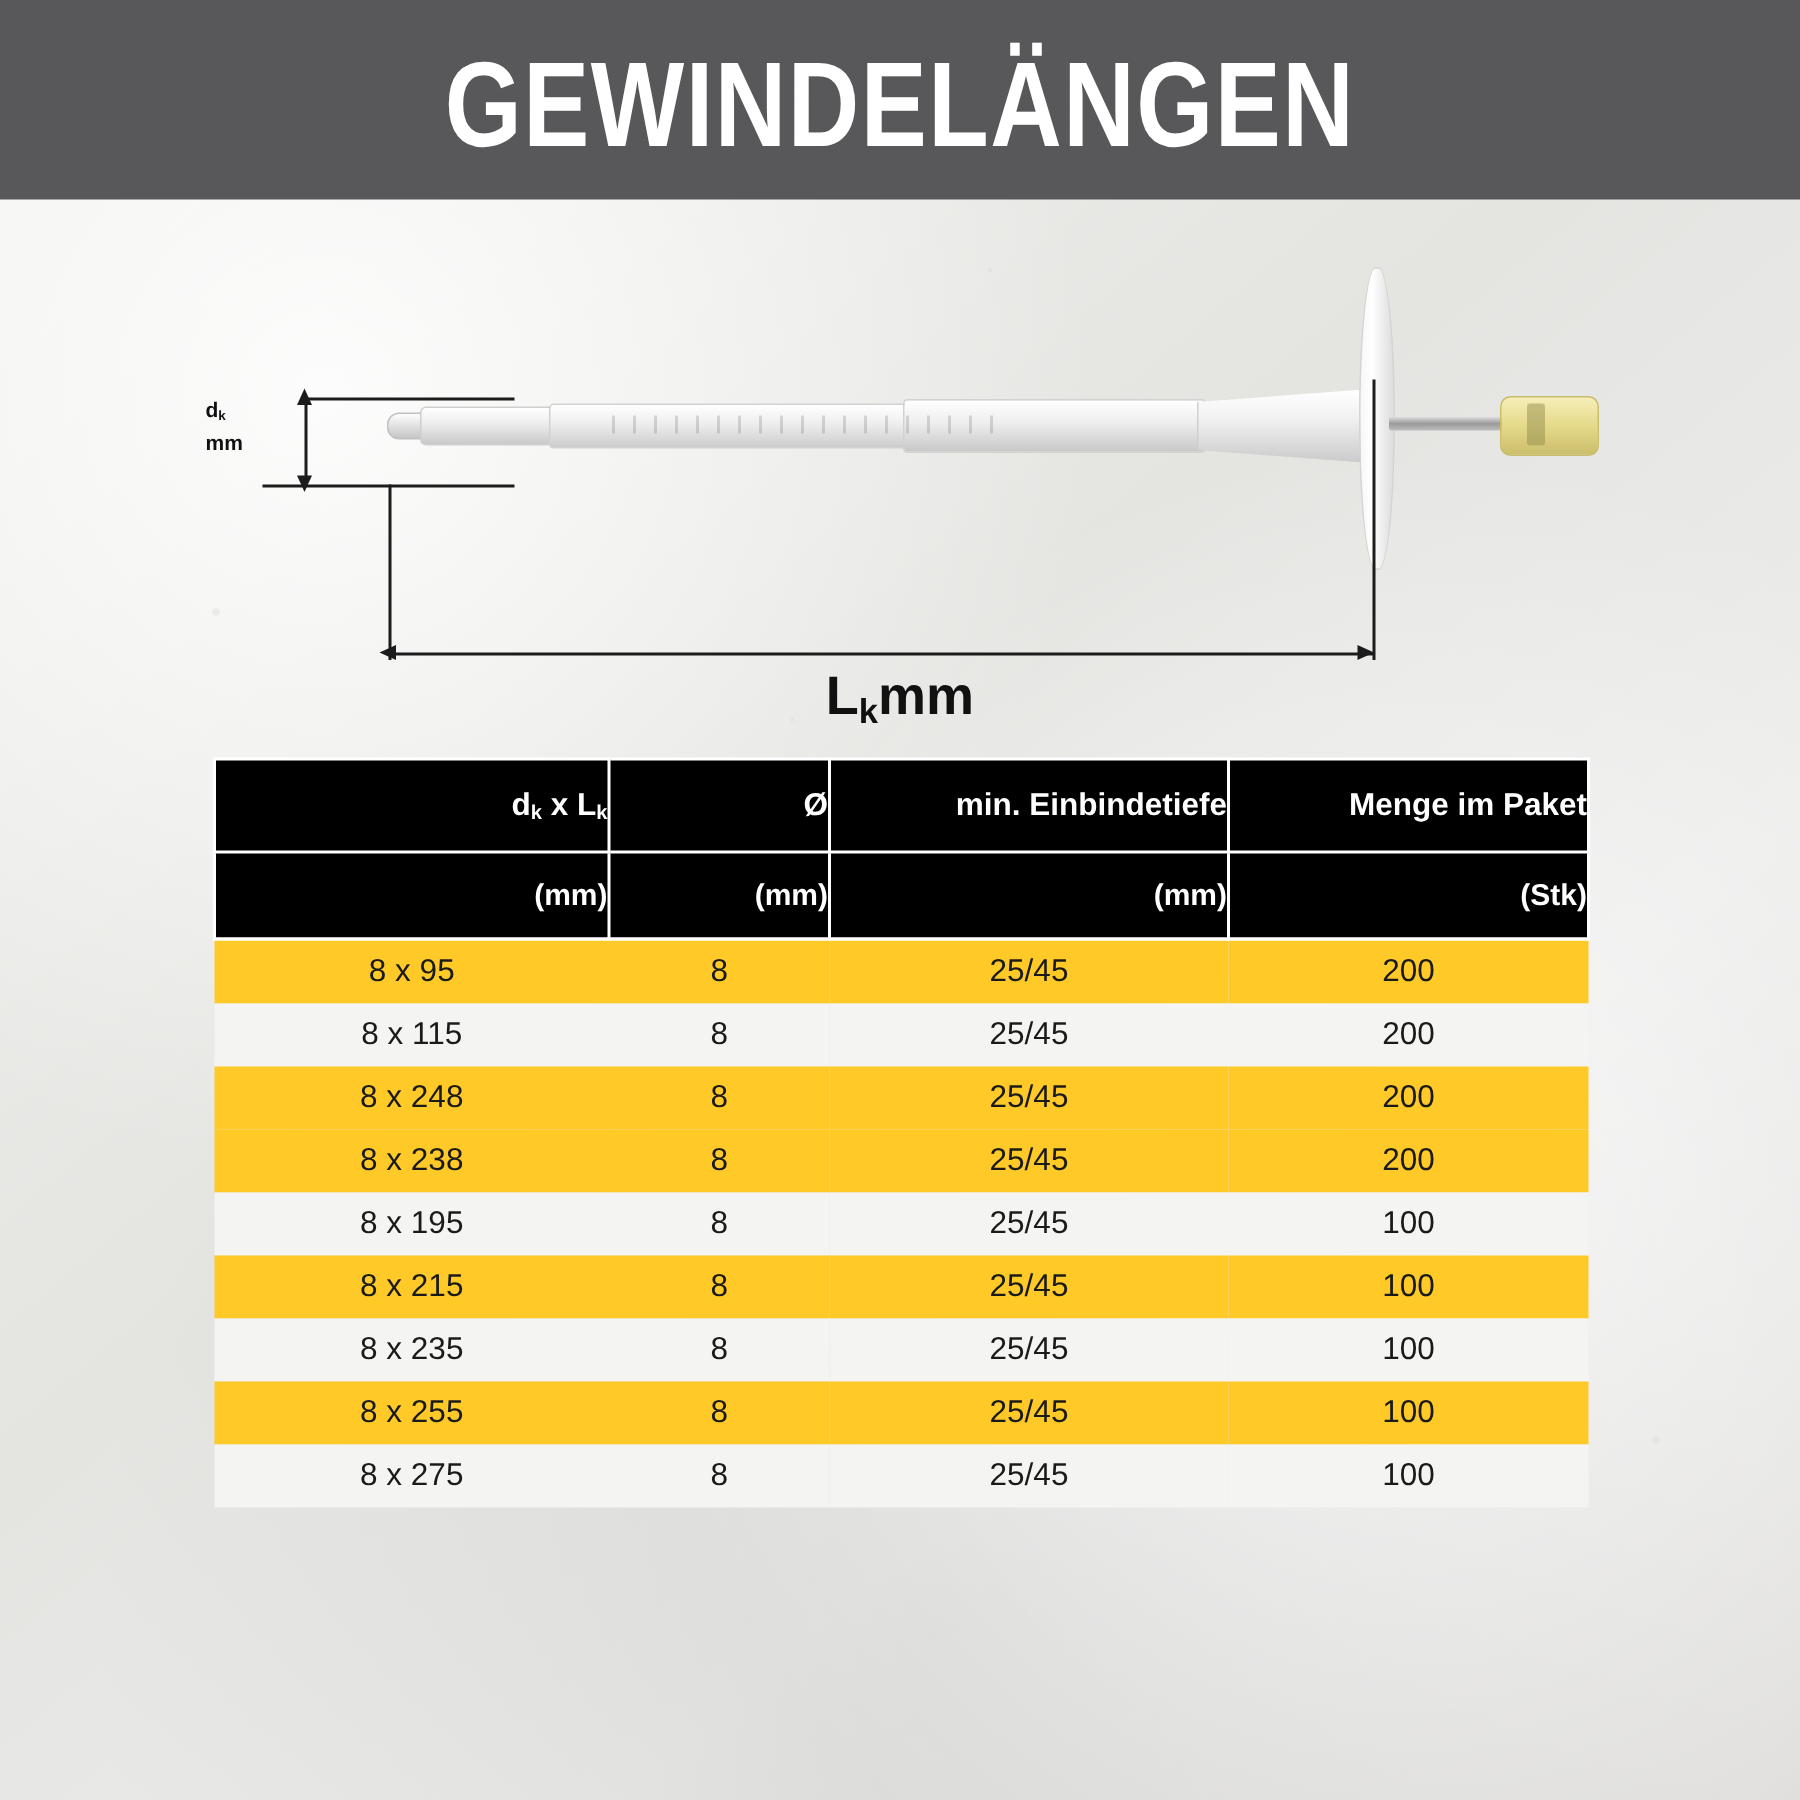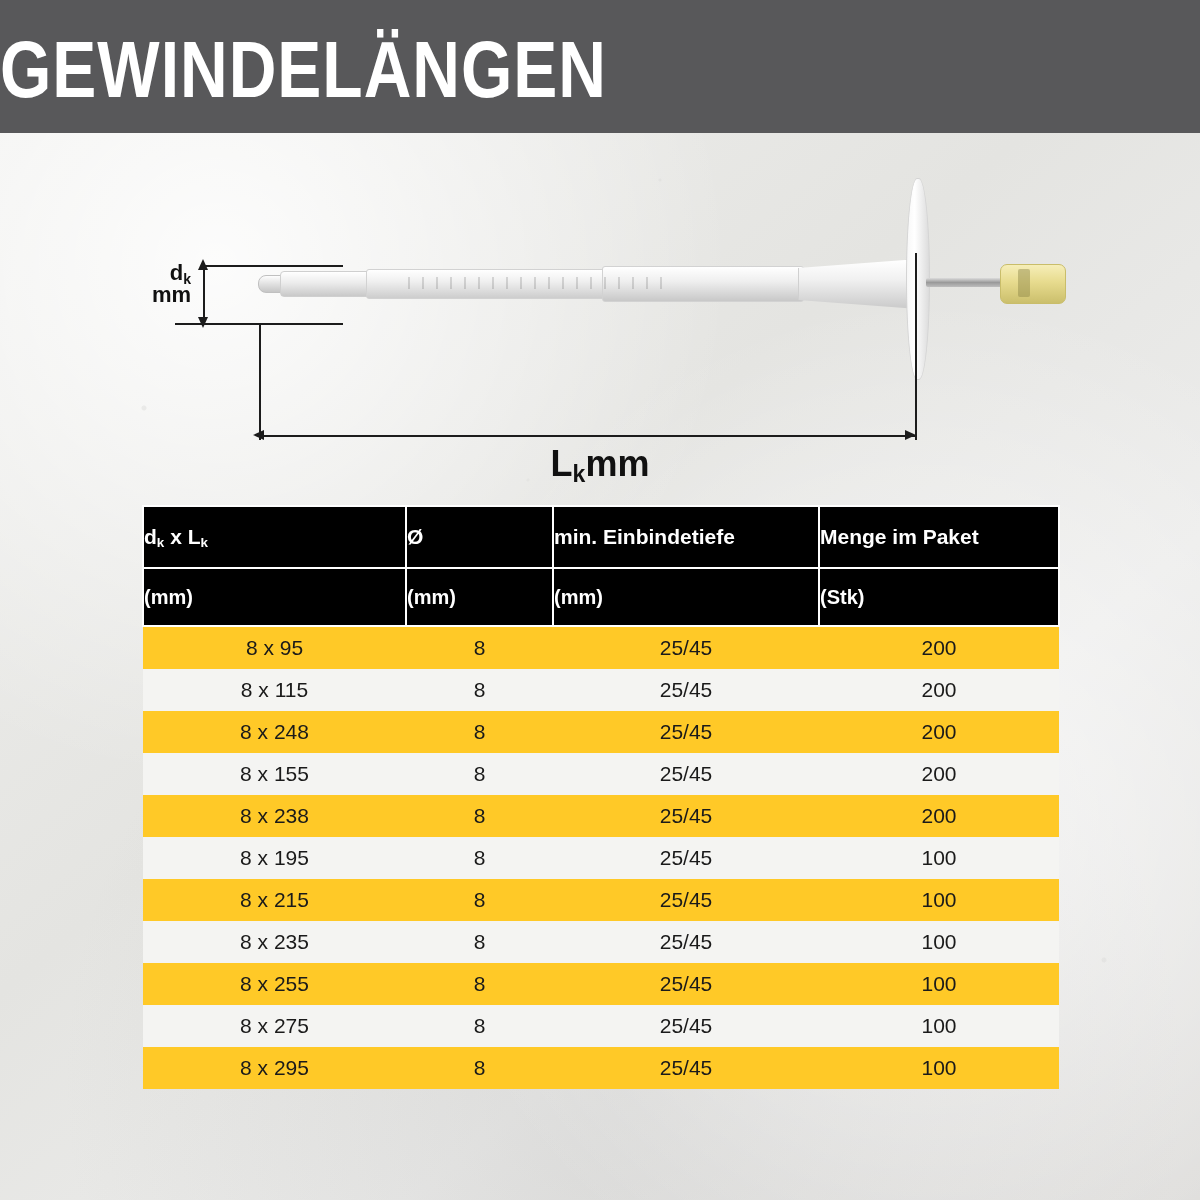--- a/index.html
+++ b/index.html
@@ -42,20 +42,21 @@
   
   .header {
     position: absolute;
     left: 0;
     top: 0;
     width: 1200px;
     height: 133px;
     background: #58585a;
     display: flex;
     align-items: center;
+    justify-content: center;
   }
   .header-title {
     color: #ffffff;
     font-size: 66px;
     font-weight: bold;
     letter-spacing: 1px;
     line-height: 1;
     font-family: "Liberation Sans", sans-serif;
     transform: scaleY(1.22);
     margin-top: 4px;
@@ -213,23 +214,23 @@
 
   .dim-label {
     position: absolute;
     color: #111111;
     font-weight: bold;
     font-family: "Liberation Sans", sans-serif;
   }
   .dk-label {
     left: 137px;
     top: 130px;
-    font-size: 22px;
+    font-size: 14px;
     line-height: 20px;
-    text-align: right;
+    text-align: left;
     width: 54px;
   }
   .lk-label {
     left: 500px;
     top: 310px;
     width: 200px;
     text-align: center;
     font-size: 36px;
   }
   sub {
@@ -254,21 +255,21 @@
   col.c1 { width: 263px; }
   col.c2 { width: 147px; }
   col.c3 { width: 266px; }
   col.c4 { width: 240px; }
 
   thead th {
     background: #000000;
     color: #ffffff;
     font-size: 21px;
     font-weight: bold;
-    text-align: left;
+    text-align: right;
     border: 2px solid #ffffff;
     padding: 0;
     height: 60px;
     font-family: "Liberation Sans", sans-serif;
   }
   thead tr.units th {
     font-size: 20px;
     height: 56px;
   }
   tbody td {
@@ -364,26 +365,20 @@
             <td>8</td>
             <td>25/45</td>
             <td>200</td>
           </tr>
           <tr class="odd">
             <td>8 x 248</td>
             <td>8</td>
             <td>25/45</td>
             <td>200</td>
           </tr>
-          <tr class="even">
-            <td>8 x 155</td>
-            <td>8</td>
-            <td>25/45</td>
-            <td>200</td>
-          </tr>
           <tr class="odd">
             <td>8 x 238</td>
             <td>8</td>
             <td>25/45</td>
             <td>200</td>
           </tr>
           <tr class="even">
             <td>8 x 195</td>
             <td>8</td>
             <td>25/45</td>
@@ -402,26 +397,20 @@
             <td>100</td>
           </tr>
           <tr class="odd">
             <td>8 x 255</td>
             <td>8</td>
             <td>25/45</td>
             <td>100</td>
           </tr>
           <tr class="even">
             <td>8 x 275</td>
-            <td>8</td>
-            <td>25/45</td>
-            <td>100</td>
-          </tr>
-          <tr class="odd">
-            <td>8 x 295</td>
             <td>8</td>
             <td>25/45</td>
             <td>100</td>
           </tr>
         </tbody>
     </table>
   </div>
 </div>
 
 </body></html>

